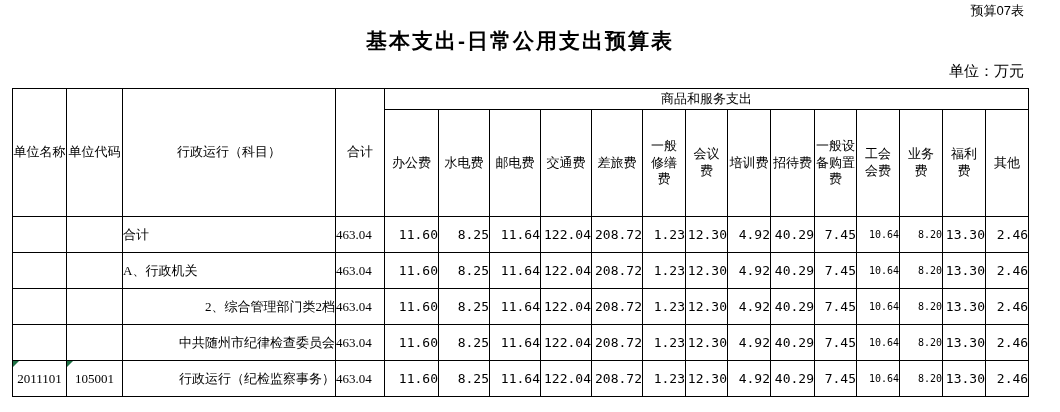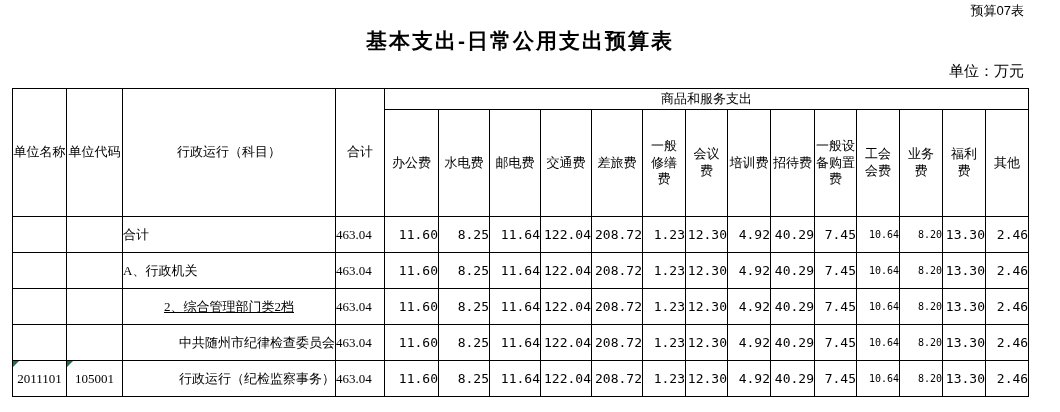--- a/index.html
+++ b/index.html
@@ -58,21 +58,21 @@
     position:absolute; top:0; left:0;
     width:0; height:0;
     border-top:6px solid #1d7044;
     border-right:6px solid transparent;
   }
   td.name {
     font-family:"Liberation Serif","DejaVu Serif",serif;
     font-size:13.5px;
   }
   td.n-left   { text-align:left; padding-left:3px; }
-  td.n-indent { text-align:center; padding-left:9px;text-decoration:underline; }
+  td.n-indent { text-align:right; padding-left:9px; }
   td.n-center { text-align:right; }
   td.total {
     text-align:left; padding-right:2px;
     font-family:"Liberation Serif","DejaVu Serif",serif;
     font-size:14px;
   }
   td.num {
     text-align:right; padding-right:6px;
     font-family:"DejaVu Sans Mono","Liberation Mono",monospace;
     font-size:12px;

